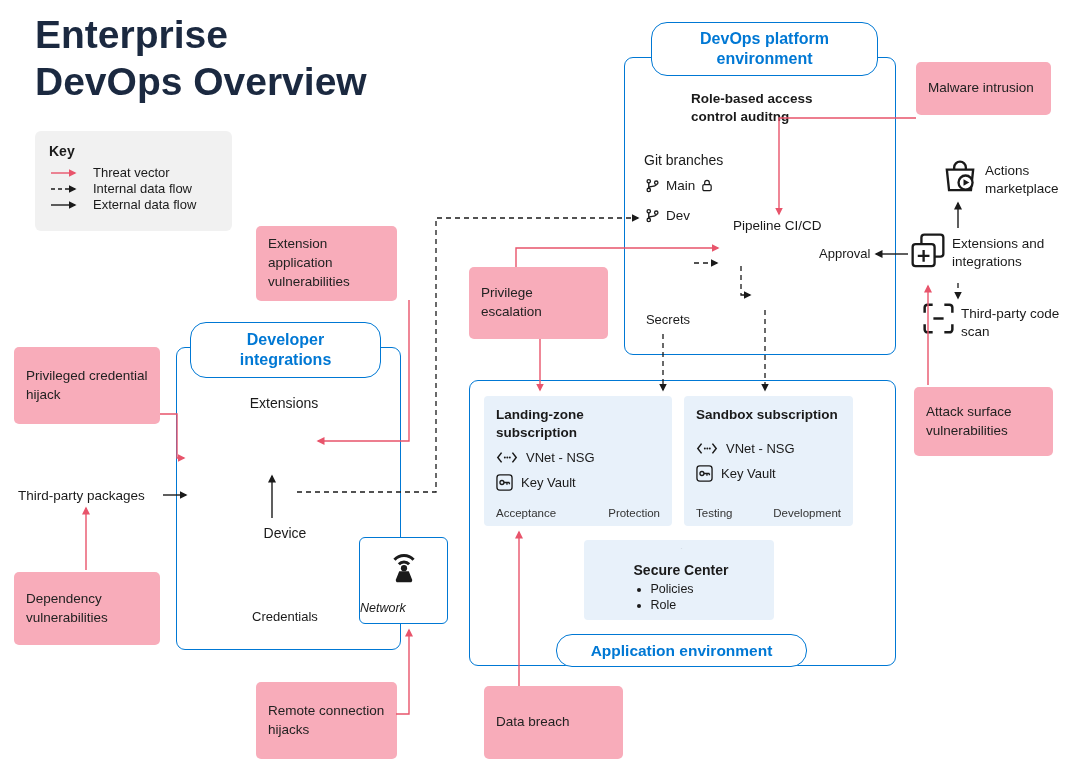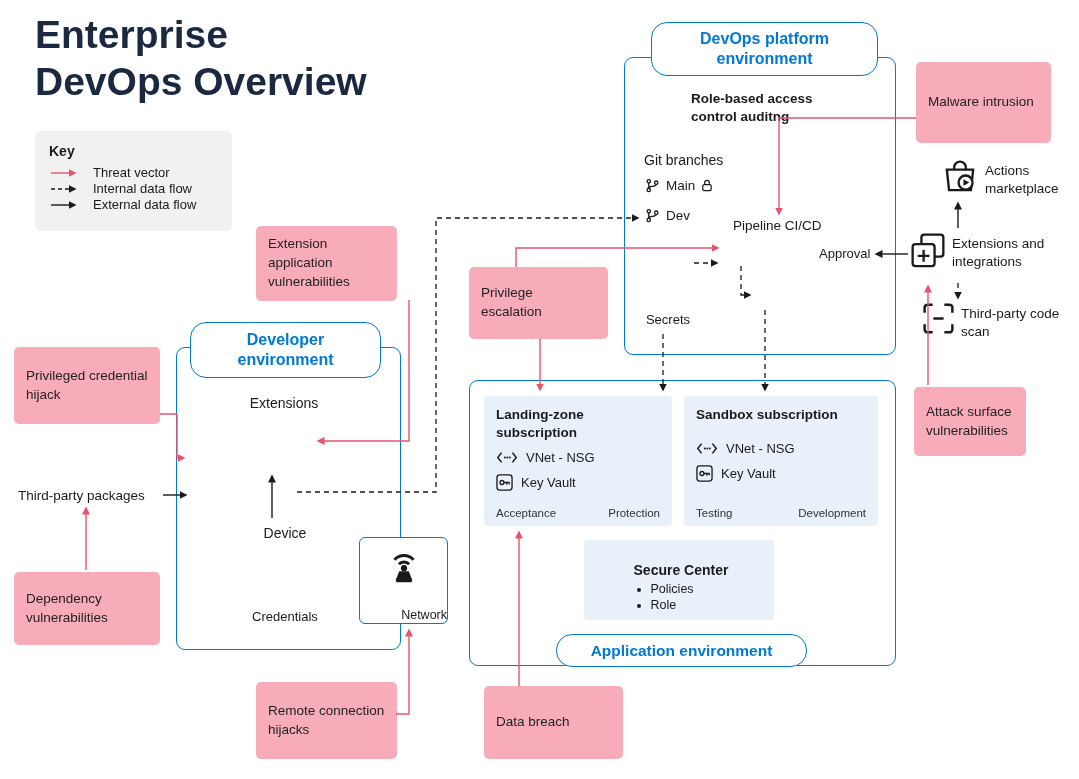--- a/index.html
+++ b/index.html
@@ -74,42 +74,42 @@
             <marker id="lb2" markerWidth="9" markerHeight="9" refX="6.5" refY="4" orient="auto" markerUnits="userSpaceOnUse">
               <path d="M0 0 L8 4 L0 8 Z" fill="#1a1a1a"></path>
             </marker>
           </defs>
         <path d="M2 5 H26" stroke="#1a1a1a" stroke-width="1.4" fill="none" marker-end="url(#lb2)"></path>
       </svg>
       <span>External data flow</span>
     </div>
   </div>
 
-  <div class="threat" style="left:916px;top:62px;width:135px;height:81px;">
+  <div class="threat" style="left:916px;top:62px;width:135px;height:53px;">
       <span>Malware intrusion</span>
     </div>
   <div class="threat" style="left:256px;top:226px;width:141px;height:75px;">
       <span>Extension application vulnerabilities</span>
     </div>
   <div class="threat" style="left:14px;top:347px;width:146px;height:77px;">
       <span>Privileged credential hijack</span>
     </div>
   <div class="threat" style="left:469px;top:267px;width:139px;height:72px;">
       <span>Privilege escalation</span>
     </div>
   <div class="threat" style="left:14px;top:572px;width:146px;height:73px;">
       <span>Dependency vulnerabilities</span>
     </div>
   <div class="threat" style="left:256px;top:682px;width:141px;height:77px;justify-content:center;">
       <span>Remote connection hijacks</span>
     </div>
   <div class="threat" style="left:484px;top:686px;width:139px;height:73px;">
       <span>Data breach</span>
     </div>
-  <div class="threat" style="left:914px;top:387px;width:112px;height:69px;">
+  <div class="threat" style="left:914px;top:387px;width:139px;height:69px;">
       <span>Attack surface vulnerabilities</span>
     </div>
 
   <div class="env" style="left:624px;top:57px;width:272px;height:298px;"></div>
   <div class="env-tab" style="left:651px;top:22px;width:227px;height:54px;">
     <div class="tab-text" style="width:165px;">DevOps platform environment</div>
   </div>
 
   <div class="abs" style="left:645px;top:86px;width:36px;height:36px;">
     <svg viewBox="0 0 16 16" width="36" height="36" fill="#1b1f23">
@@ -191,21 +191,21 @@
       <rect x="2" y="2" width="24" height="22" rx="3"></rect>
       <rect x="6" y="8" width="16" height="9" rx="1" stroke-width="1.3"></rect>
       <path d="M9 11 l2.4 3 M11.4 11 l-2.4 3 M13.6 11 l2.4 3 M16 11 l-2.4 3" stroke-width="1.1"></path>
       <circle cx="19.5" cy="12.5" r="0.9" fill="#1a1a1a" stroke="none"></circle>
     </svg>
   </div>
   <div class="lbl" style="left:644px;top:312px;width:48px;text-align:center;font-size:13px;">Secrets</div>
 
   <div class="env" style="left:176px;top:347px;width:225px;height:303px;"></div>
   <div class="env-tab" style="left:190px;top:322px;width:191px;height:56px;">
-    <div class="tab-text" style="width:115px;">Developer environment</div>
+    <div class="tab-text" style="width:115px;">Developer integrations</div>
   </div>
 
   <div class="lbl" style="left:238px;top:395px;width:92px;text-align:center;font-size:14px;">Extensions</div>
   <div class="abs" style="left:261px;top:417px;">
     <svg viewBox="0 0 24 24" width="46" height="46" fill="none" stroke="#1a1a1a" stroke-width="1.7">
       <rect x="2.5" y="2.5" width="8" height="8" rx="1.5"></rect>
       <rect x="2.5" y="13.5" width="8" height="8" rx="1.5"></rect>
       <rect x="13.5" y="13.5" width="8" height="8" rx="1.5"></rect>
       <path d="M17.5 3 V10.5 M13.8 6.8 H21.3"></path>
     </svg>
@@ -229,21 +229,21 @@
 
   <div class="abs" style="left:359px;top:537px;width:89px;height:87px;border:1.6px solid #0078d4;border-radius:6px;background:#fff;box-sizing:border-box;z-index:2;">
     <div style="text-align:center;margin-top:6px;">
       <svg viewBox="0 0 24 24" width="44" height="44" fill="none" stroke="#1a1a1a" stroke-width="1.6">
         <path d="M6.8 8.6 a7 7 0 0 1 10.4 0"></path>
         <path d="M9.2 11 a3.8 3.8 0 0 1 5.6 0"></path>
         <circle cx="12" cy="13.2" r="1.7" fill="#1a1a1a" stroke="none"></circle>
         <path d="M9.4 14.8 h5.2 l1.8 4.6 a1.1 1.1 0 0 1 -1 1.5 H8.6 a1.1 1.1 0 0 1 -1 -1.5 Z" fill="#1a1a1a" stroke="none"></path>
       </svg>
     </div>
-    <div style="text-align:right;font-size:12.5px;margin-top:16px;">Network</div>
+    <div style="text-align:left;font-size:12.5px;margin-top:9px;font-style:italic;">Network</div>
   </div>
 
   <div class="env" style="left:469px;top:380px;width:427px;height:286px;"></div>
   <div class="env-tab" style="left:556px;top:634px;width:251px;height:33px;">
     <div class="tab-text" style="font-size:15.5px;">Application environment</div>
   </div>
 
   <div class="subbox" style="left:484px;top:396px;width:188px;height:130px;">
     <div class="sub-title" style="width:120px;">Landing-zone subscription</div>
     <div class="icon-row">
@@ -262,21 +262,21 @@
         <path d="M8.5 9 H14.2 M11.6 9 V11.4 M14.2 9 V10.8"></path>
       </svg>
       <span>Key Vault</span>
     </div>
     <div class="stage-row">
       <span>Acceptance</span>
       <span>Protection</span>
     </div>
   </div>
 
-  <div class="subbox" style="left:684px;top:396px;width:194px;height:130px;">
+  <div class="subbox" style="left:684px;top:396px;width:169px;height:130px;">
     <div class="sub-title">Sandbox subscription</div>
     <div class="icon-row" style="margin-top:17px;">
       <svg viewBox="0 0 20 12" width="22" height="13" fill="none" stroke="#1a1a1a" stroke-width="1.4">
         <path d="M5 1.5 L1.5 6 L5 10.5 M15 1.5 L18.5 6 L15 10.5"></path>
         <circle cx="8" cy="6" r="0.9" fill="#1a1a1a" stroke="none"></circle>
           <circle cx="10.3" cy="6" r="0.9" fill="#1a1a1a" stroke="none"></circle>
           <circle cx="12.6" cy="6" r="0.9" fill="#1a1a1a" stroke="none"></circle>
       </svg>
       <span>VNet - NSG</span>
     </div>

